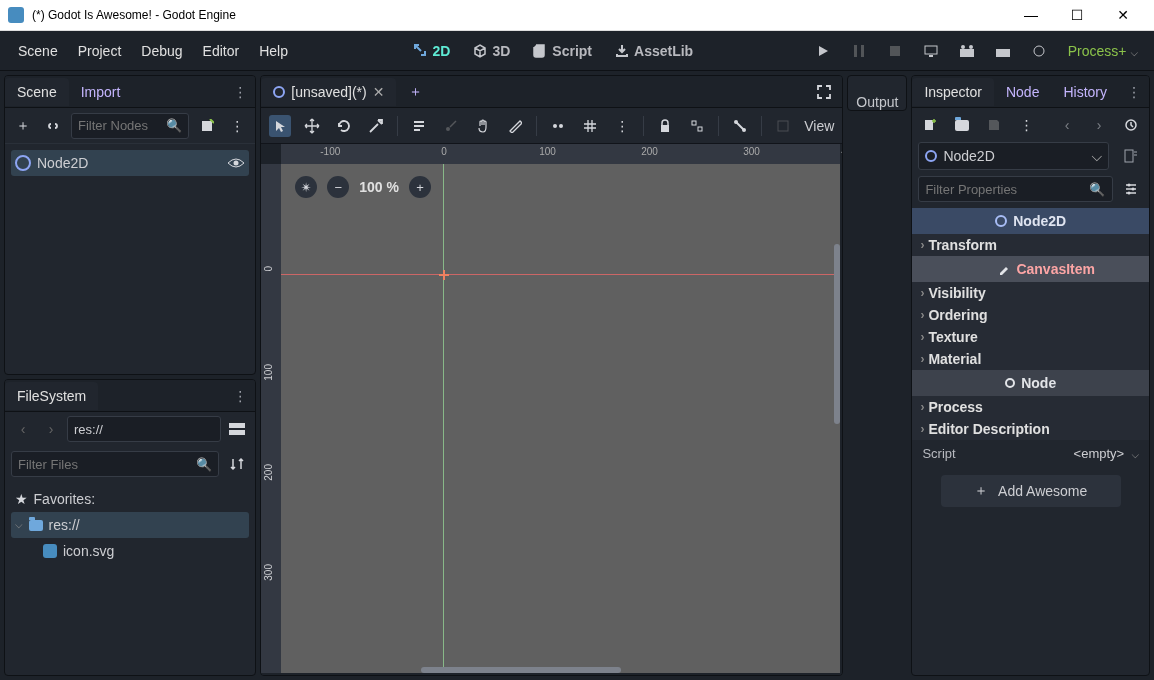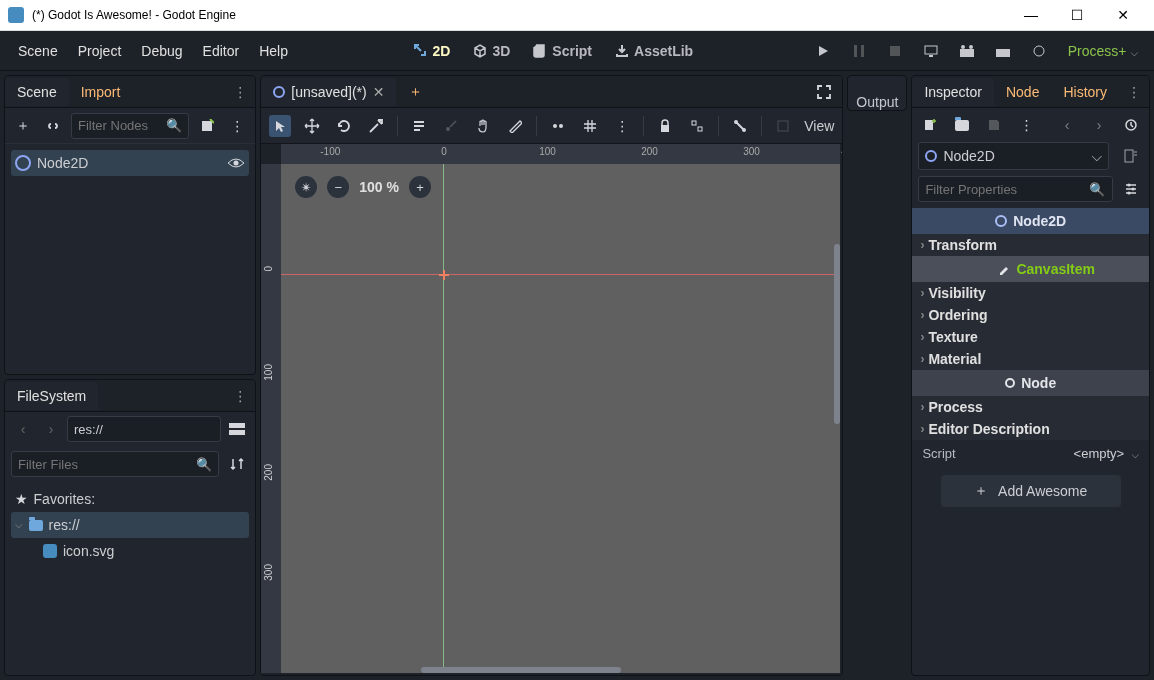--- a/index.html
+++ b/index.html
@@ -9,35 +9,35 @@
   .titlebar { height: 31px; background: #fff; display: flex; align-items: center; padding: 12px 8px; color: #000; font-size: 12px; border-bottom:1px solid #ddd; }
   .titlebar .logo { width:16px; height:16px; background:#478cbf; border-radius:3px; margin-right:8px; }
   .titlebar .title { flex: 1; }
   .titlebar .winbtn { width: 46px; height: 31px; display: flex; align-items: center; justify-content: center; font-size: 14px; color:#000; }
 
   
   .menubar { height: 40px; background: #1d2229; display: flex; align-items: center; padding: 0 8px; border-bottom: 1px solid #0e1115; }
   .menubar .menu-item { padding: 0 10px; color:#e0e0e0; font-size:14px; }
   .menubar .center { flex:1; display:flex; justify-content:center; gap:6px; }
   .menubar .wsbtn { padding:4px 8px; display:flex; align-items:center; gap:4px; color:#b8b9be; font-weight:bold; font-size:14px; }
-  .menubar .wsbtn.active { color:#fef9c3; }
+  .menubar .wsbtn.active { color:#5eead4; }
   .menubar .right { display:flex; align-items:center; gap:6px; }
   .menubar .iconbtn { width:30px; height:30px; display:flex; align-items:center; justify-content:center; color:#9fa3ac; font-size:13px; }
   .menubar .renderer { color:#8bc34a; margin:0 8px; font-size:14px; }
 
   
   .main { display:flex; height: calc(100% - 71px); }
   .left-col { width: 282px; display:flex; flex-direction:column; gap:4px; padding:4px; }
   .center-col { flex:1; display:flex; flex-direction:row; padding:4px 0; gap:4px;}
   .right-col { width: 260px; display:flex; flex-direction:column; padding:4px; }
 
   
   .dock { background:#21262e; border:1px solid #0e1115; border-radius:4px; display:flex; flex-direction:column; overflow:hidden; }
   .tabrow { display:flex; align-items:center; background:#1d2229; border-bottom:1px solid #0e1115; height:32px; }
-  .tab { padding:6px 12px; color:#fdba74; font-size:14px; }
+  .tab { padding:6px 12px; color:#c4b5fd; font-size:14px; }
   .tab.active { background:#21262e; color:#e0e0e0; border-top-left-radius:4px; border-top-right-radius:4px;}
   .tabrow .dots { margin-left:auto; padding:0 8px; color:#9fa3ac;}
 
   .toolbar { display:flex; align-items:center; padding:4px 6px; gap:6px; height:36px; border-bottom:1px solid #2a3039; }
   .ico { width:24px; height:24px; display:flex; align-items:center; justify-content:center; color:#d5d7dc; font-size:14px; }
   .input { flex:1; background:#1a1e25; border:1px solid #363c46; border-radius:3px; height:26px; padding:0 6px; color:#cdced2; display:flex; align-items:center; font-size:13px;}
   .input input { background:transparent; border:none; outline:none; color:#cdced2; width:100%; font-size:13px;}
   .input .searchico { color:#9fa3ac; font-size:13px;}
 
   .tree { padding:6px; flex:1; overflow:auto; }
@@ -93,21 +93,21 @@
   
   .insp-tool { display:flex; align-items:center; padding:4px 6px; gap:8px; height:34px;}
   .insp-tool .spacer{flex:1;}
   .nodebar { background:#1a1e25; border:1px solid #363c46; margin:0 6px; height:28px; border-radius:3px; display:flex; align-items:center; padding:0 6px; gap:6px; font-size:14px;}
   .nodebar .chev{margin-left:auto;color:#aaa;}
   .helpico{color:#9fa3ac;}
   .filterrow { display:flex; align-items:center; padding:6px; gap:6px;}
 
   .cat-header { height:26px; display:flex; align-items:center; justify-content:center; gap:6px; font-weight:bold; font-size:14px;}
   .cat-header.blue { background:#3a4a65; color:#dfe4f0;}
-  .cat-header.gray { background:#4a4f5a; color:#84cc16;padding-left:32px;}
+  .cat-header.gray { background:#4a4f5a; color:#fca5a5;padding-left:32px;}
   .cat-header.dark { background:#3d424c; color:#e2e4e8;}
   .prop-group { background:#262b34; padding:3px 8px; font-size:14px; font-weight:bold; color:#e0e0e0; display:flex; align-items:center; gap:4px;}
   .prop-group::before{content:"›"; color:#888; font-size:12px;}
   .proprow { display:flex; align-items:center; padding:6px 10px; font-size:13px; color:#b8bac0;}
   .proprow .val{margin-left:auto; color:#cdced2;}
   .addmeta { margin:8px auto; width:180px; height:32px; background:#2c323c; border-radius:4px; display:flex; align-items:center; justify-content:center; gap:10px; font-size:14px;}
 
   svg { display:block; }
 </style>
 </head>

